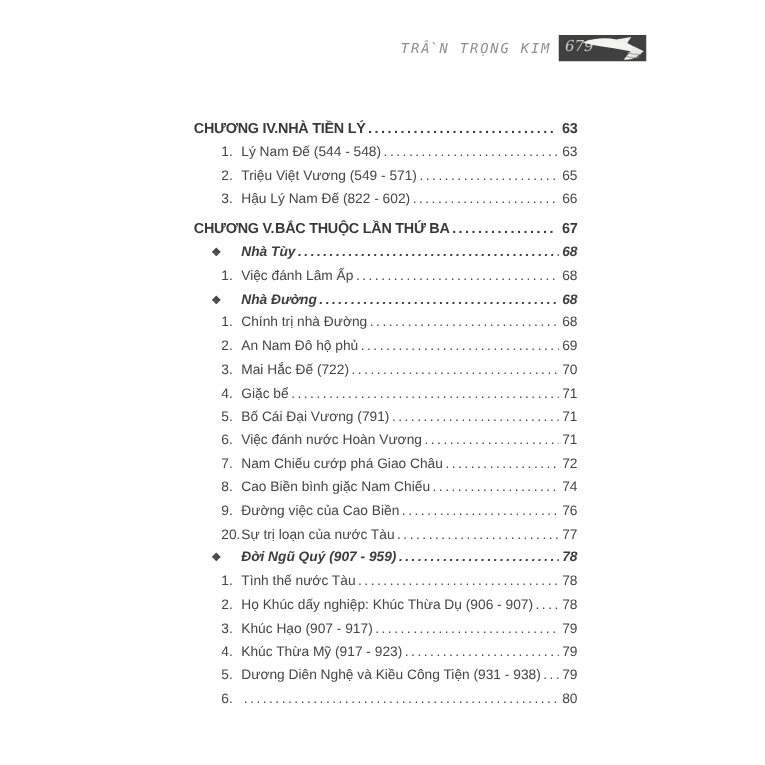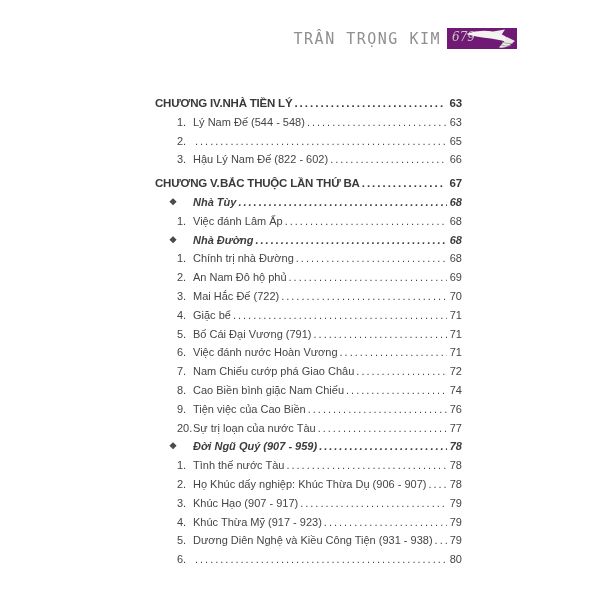--- a/index.html
+++ b/index.html
@@ -14,30 +14,31 @@
   .page-header {
     position: absolute;
     top: 28px;
     right: 95px;
     display: flex;
     align-items: center;
     gap: 6px;
   }
   .author {
     font-family: "DejaVu Sans Mono", monospace;
-    font-size: 15px;
+    font-size: 11px;
     letter-spacing: 1.5px;
     color: #8f8f8f;
     white-space: nowrap;
+    font-style: italic;
   }
   .badge {
     position: relative;
     width: 70px;
     height: 21px;
-    background: #701a75;
+    background: #404040;
     overflow: hidden;
   }
   .badge-num {
     position: absolute;
     left: 5px;
     top: 2px;
     font-family: "DejaVu Serif", serif;
     font-style: italic;
     font-size: 12px;
     color: #c9c9c0;
@@ -125,20 +126,21 @@
       <div class="row item">
     <span class="num">1.</span>
 
     <span class="text">Lý Nam Đế (544 - 548)</span>
     <span class="leader"></span>
     <span class="pagenum">63</span>
   </div>
       <div class="row item">
     <span class="num">2.</span>
 
+    <span class="text">Triệu Việt Vương (549 - 571)</span>
     <span class="leader"></span>
     <span class="pagenum">65</span>
   </div>
       <div class="row item">
     <span class="num">3.</span>
 
     <span class="text">Hậu Lý Nam Đế (822 - 602)</span>
     <span class="leader"></span>
     <span class="pagenum">66</span>
   </div>
@@ -222,21 +224,21 @@
       <div class="row item">
     <span class="num">8.</span>
 
     <span class="text">Cao Biền bình giặc Nam Chiếu</span>
     <span class="leader"></span>
     <span class="pagenum">74</span>
   </div>
       <div class="row item">
     <span class="num">9.</span>
 
-    <span class="text">Tiện việc của Cao Biền</span>
+    <span class="text">Đường việc của Cao Biền</span>
     <span class="leader"></span>
     <span class="pagenum">76</span>
   </div>
       <div class="row item">
     <span class="num">20.</span>
 
     <span class="text">Sự trị loạn của nước Tàu</span>
     <span class="leader"></span>
     <span class="pagenum">77</span>
   </div>

